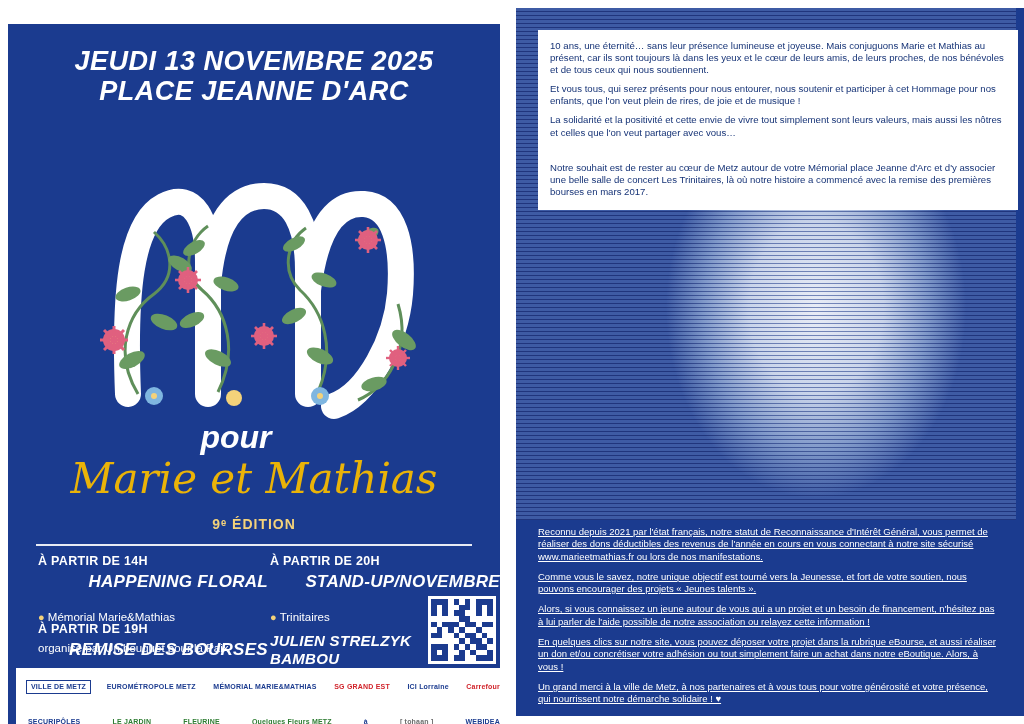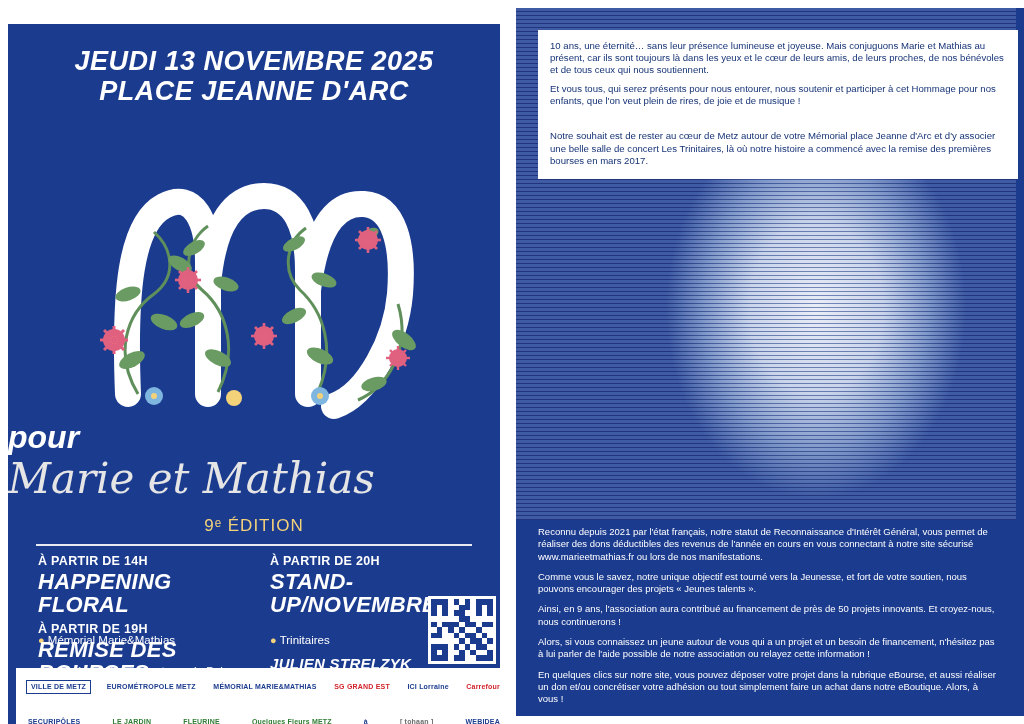--- a/index.html
+++ b/index.html
@@ -25,43 +25,43 @@
   }
   .headline div{white-space:nowrap;}
 
   
   .emblem{
     position:absolute;left:60px;top:120px;width:372px;height:280px;
   }
   .emblem svg{display:block;width:100%;height:100%;}
 
   .pour{
-    position:absolute;left:0;top:395px;width:456px;text-align:left;
+    position:absolute;left:0;top:395px;width:456px;text-align:center;
     color:#ffffff;font-size:32px;font-weight:bold;font-style:italic;
   }
   .script{
-    position:absolute;left:0;top:430px;width:492px;text-align:left;
-    color:#e5e5e5;font-size:42px;font-style:italic;font-family:"DejaVu Serif", serif;
+    position:absolute;left:0;top:430px;width:492px;text-align:center;
+    color:#eab308;font-size:42px;font-style:italic;font-family:"DejaVu Serif", serif;
   }
   .edition{
     position:absolute;left:0;top:492px;width:492px;text-align:center;
-    color:#f4d27a;font-size:17px;font-weight:normal;letter-spacing:1px;
+    color:#f4d27a;font-size:14px;font-weight:bold;letter-spacing:1px;
   }
 
   .divider{
     position:absolute;left:28px;top:520px;width:436px;height:2px;background:#ffffff;opacity:.9;
   }
 
   .infoblock{position:absolute;color:#ffffff;}
   .info-a{left:30px;top:530px;width:230px;}
   .info-b{left:262px;top:530px;width:230px;}
   .info-c{left:30px;top:598px;width:230px;}
 
   .time{font-size:12.5px;font-weight:bold;letter-spacing:.3px;margin-bottom:2px;}
-  .bigtitle{font-size:22px;font-weight:bold;font-style:italic;letter-spacing:.3px;line-height:23px;}
+  .bigtitle{font-size:17px;font-weight:bold;font-style:italic;letter-spacing:.3px;line-height:23px;text-align:right;}
   .place{font-size:11.5px;margin-top:17px;line-height:14px;}
   .place .pin{color:#f4d27a;font-size:11px;}
   .artists{margin-top:8px;font-size:15px;font-weight:bold;font-style:italic;line-height:18px;letter-spacing:.3px;}
 
   
   .qr{
     position:absolute;left:420px;top:572px;width:62px;height:62px;background:#ffffff;padding:3px;
   }
   .qr-grid{width:100%;height:100%;display:grid;grid-template-columns:repeat(11,1fr);grid-template-rows:repeat(11,1fr);}
   .qr-grid i{display:block;}
@@ -105,21 +105,21 @@
     background:#ffffff;padding:10px 12px 12px 12px;
     color:#173477;font-size:9.6px;line-height:12.1px;
   }
   .textcard p{margin:0 0 7px 0;}
   .textcard p:last-child{margin-bottom:0;margin-top:23px;}
 
   .bottomtext{
     position:absolute;left:22px;top:518px;width:462px;
     color:#ffffff;font-size:9.5px;line-height:12.3px;
   }
-  .bottomtext p{margin:0 0 8px 0;}
+  .bottomtext p{margin:0 0 8px 0;text-decoration:underline;}
   .bottomtext p:last-child{margin-bottom:0;}
 </style>
 </head>
 <body>
 
 <div class="page">
 
   <div class="left">
 
     <div class="headline">
@@ -407,26 +407,26 @@
 
   <div class="right">
 
     <div class="photo">
       <div class="lines"></div>
     </div>
 
     <div class="textcard">
       <p>10 ans, une éternité… sans leur présence lumineuse et joyeuse. Mais conjuguons Marie et Mathias au présent, car ils sont toujours là dans les yeux et le cœur de leurs amis, de leurs proches, de nos bénévoles et de tous ceux qui nous soutiennent.</p>
       <p>Et vous tous, qui serez présents pour nous entourer, nous soutenir et participer à cet Hommage pour nos enfants, que l'on veut plein de rires, de joie et de musique !</p>
+      <p>La solidarité et la positivité et cette envie de vivre tout simplement sont leurs valeurs, mais aussi les nôtres et celles que l'on veut partager avec vous…</p>
       <p>Notre souhait est de rester au cœur de Metz autour de votre Mémorial place Jeanne d'Arc et d'y associer une belle salle de concert Les Trinitaires, là où notre histoire a commencé avec la remise des premières bourses en mars 2017.</p>
     </div>
 
     <div class="bottomtext">
       <p>Reconnu depuis 2021 par l'état français, notre statut de Reconnaissance d'Intérêt Général, vous permet de réaliser des dons déductibles des revenus de l'année en cours en vous connectant à notre site sécurisé www.marieetmathias.fr ou lors de nos manifestations.</p>
       <p>Comme vous le savez, notre unique objectif est tourné vers la Jeunesse, et fort de votre soutien, nous pouvons encourager des projets « Jeunes talents ».</p>
-      <p>Ainsi, en 9 ans, l'association aura contribué au financement de près de 50 projets innovants. Et croyez-nous, nous continuerons !</p>
       <p>Alors, si vous connaissez un jeune autour de vous qui a un projet et un besoin de financement, n'hésitez pas à lui parler de l'aide possible de notre association ou relayez cette information !</p>
       <p>En quelques clics sur notre site, vous pouvez déposer votre projet dans la rubrique eBourse, et aussi réaliser un don et/ou concrétiser votre adhésion ou tout simplement faire un achat dans notre eBoutique. Alors, à vous !</p>
       <p>Un grand merci à la ville de Metz, à nos partenaires et à vous tous pour votre générosité et votre présence, qui nourrissent notre démarche solidaire ! ♥</p>
     </div>
   </div>
 
 </div>
 
 </body></html>

